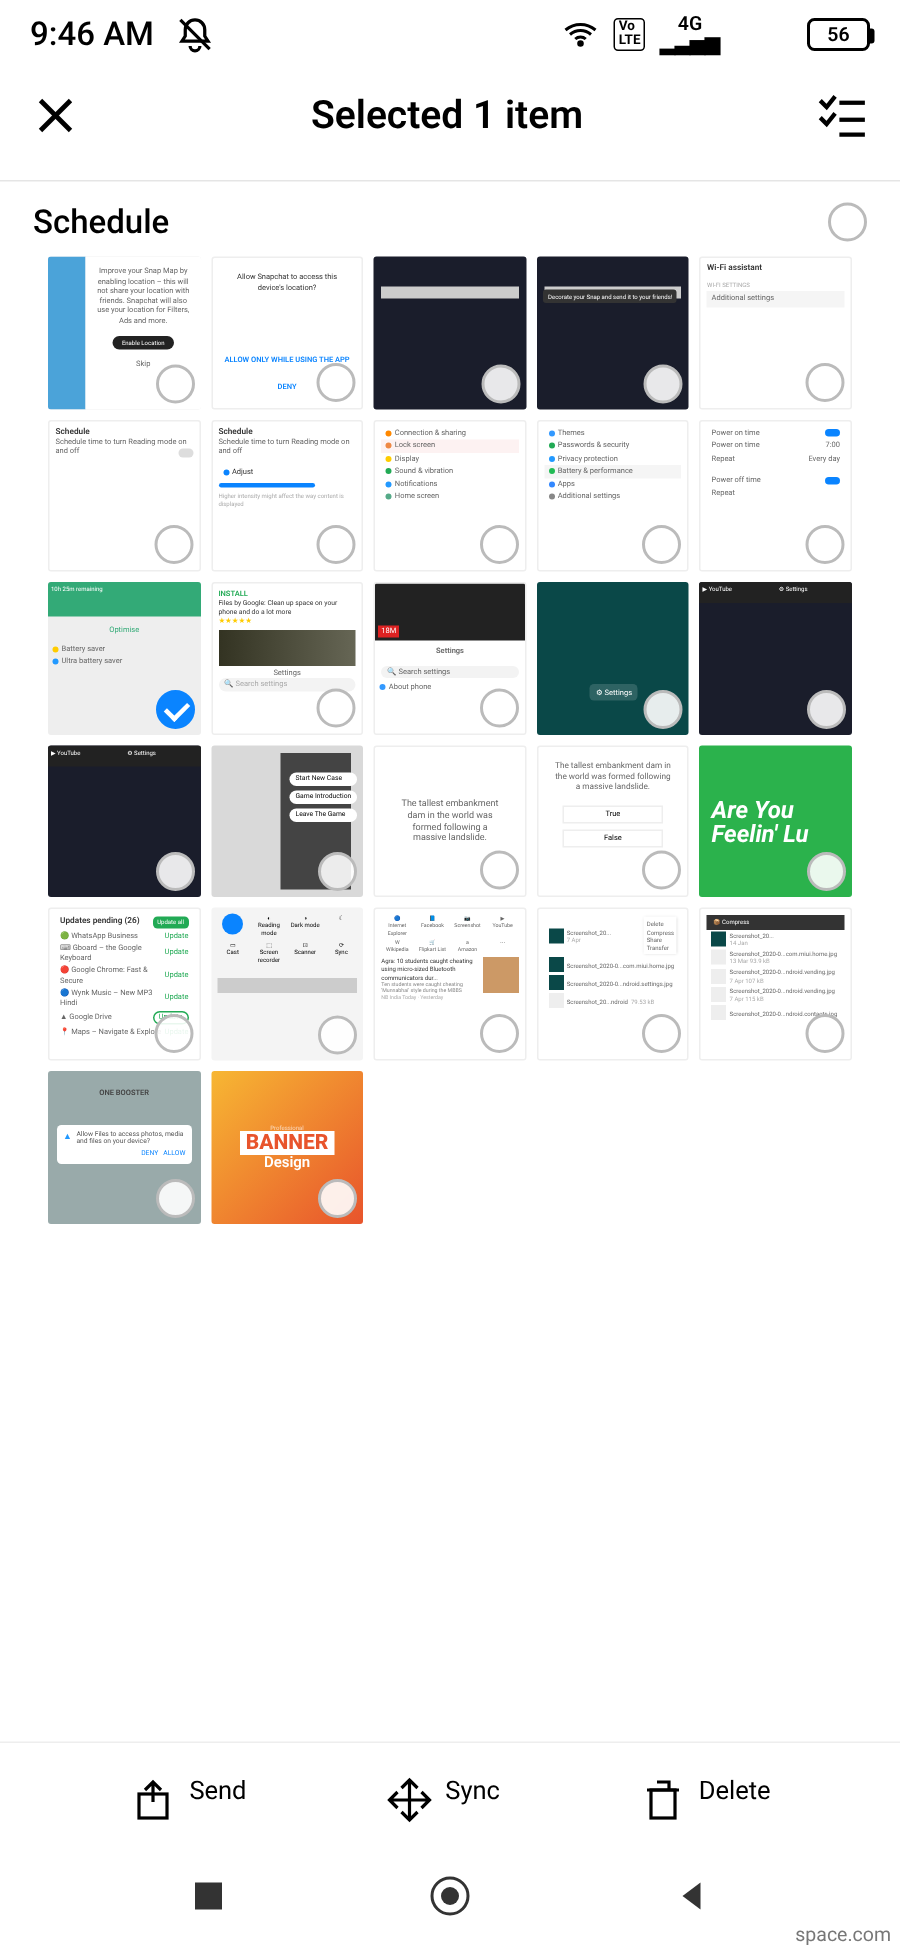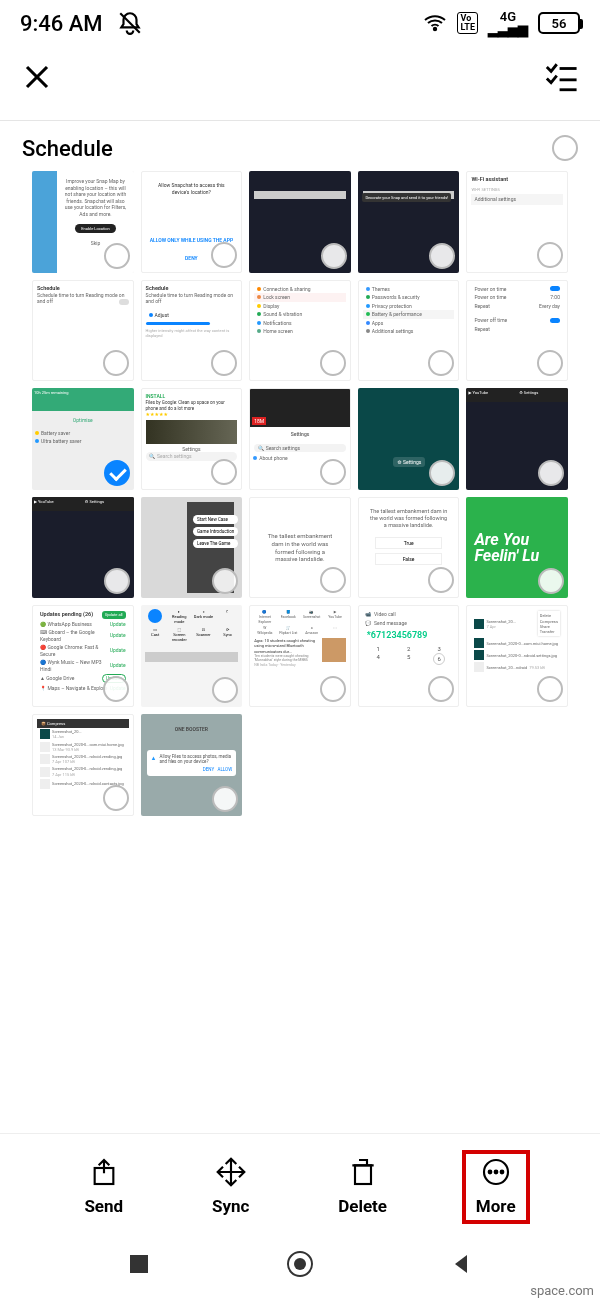--- a/index.html
+++ b/index.html
@@ -1,21 +1,21 @@
 <!DOCTYPE html>
 <html><head>
 <meta charset="utf-8">
 <style>
   * { margin:0; padding:0; box-sizing:border-box; font-family: -apple-system, Roboto, Arial, sans-serif; }
   body { width:600px; height:1300px; background:#fff; position:relative; color:#000; }
   
   .status-bar { display:flex; align-items:center; justify-content:space-between; padding:10px 20px 6px; font-size:22px; font-weight:500; }
   .status-right { display:flex; align-items:center; gap:10px; }
   .status-right svg { display:block; }
-  .battery { border:2px solid #000; border-radius:5px; width:42px; height:22px; position:relative; display:flex; align-items:center; justify-content:center; font-size:13px; font-weight:600; }
+  .battery { border:2px solid #000; border-radius:5px; width:42px; height:22px; position:relative; display:flex; align-items:center; justify-content:center; font-size:13px; font-weight:600;margin-left:48px; }
   .battery::after { content:''; position:absolute; right:-5px; top:5px; width:3px; height:10px; background:#000; border-radius:0 2px 2px 0; }
   
   .header { display:flex; align-items:center; justify-content:space-between; padding:18px 22px 26px; }
   .header-title { font-size:26px; font-weight:600; }
   
   .section { padding:0 22px; }
   .section-header { display:flex; align-items:center; justify-content:space-between; padding:6px 0 10px; }
   .section-title { font-size:22px; font-weight:500; }
   .circle { width:26px; height:26px; border:2px solid #bbb; border-radius:50%; background:#fff; }
   
@@ -31,21 +31,21 @@
   .t-lime { background:#2bb24c; }
   .t-teal { background:#0a4848; }
   .micro { font-size:5px; color:#666; line-height:1.3; padding:4px; }
   .micro-title { font-size:5.5px; color:#333; font-weight:600; }
   .row { display:flex; align-items:center; gap:2px; padding:1px 3px; }
   .dot { width:4px; height:4px; border-radius:50%; }
   .bar { height:3px; background:#0a84ff; border-radius:2px; }
   .btn-dark { background:#222; color:#fff; border-radius:10px; font-size:4px; padding:2px 6px; display:inline-block; }
   
   .action-bar { position:absolute; left:0; right:0; bottom:70px; display:flex; justify-content:space-around; padding:22px 40px 14px; background:#fff; border-top:1px solid #eee; }
-  .action { display:flex; flex-direction:column; align-items:center; gap:8px; font-size:17px;font-weight:bold; }
+  .action { display:flex; flex-direction:row; gap:8px; font-size:17px; }
   .action svg { width:32px; height:32px; }
   .action.highlight { outline:4px solid #d40000; outline-offset:-2px; padding:4px 12px 6px; margin:-4px -12px -6px; }
   
   .navbar { position:absolute; left:0; right:0; bottom:0; height:62px; display:flex; align-items:center; justify-content:space-around; padding:0 60px 10px; }
   
   .wm { position:absolute; right:6px; bottom:2px; font-size:13px; color:#777; }
   .divider { height:1px; background:#e5e5e5; margin:0 0 8px; }
 </style>
 </head>
 <body>
@@ -75,20 +75,21 @@
         <span>56</span>
       </div>
   </div>
 </div>
 
 <div class="header">
   <svg width="30" height="30" viewBox="0 0 24 24" stroke="#000" stroke-width="2.5">
       <line x1="4" y1="4" x2="20" y2="20"></line>
       <line x1="20" y1="4" x2="4" y2="20"></line>
     </svg>
+  <div class="header-title">Selected 1 item</div>
   <svg width="34" height="34" viewBox="0 0 24 24" fill="none" stroke="#000" stroke-width="2">
       <polyline points="2,5 5,8 9,3"></polyline>
       <line x1="11" y1="6" x2="23" y2="6"></line>
       <polyline points="2,13 5,16 9,11"></polyline>
       <line x1="11" y1="14" x2="23" y2="14"></line>
       <line x1="11" y1="21" x2="23" y2="21"></line>
     </svg>
 </div>
 
 <div class="divider"></div>
@@ -432,36 +433,20 @@
             <div style="font-size:4px;color:#333;">Agra: 10 students caught cheating using micro-sized Bluetooth communicators dur...</div>
             <div style="font-size:3.5px;color:#888;">Ten students were caught cheating 'Munnabhai' style during the MBBS</div>
             <div style="font-size:3.5px;color:#aaa;">NB India Today · Yesterday</div>
           </div>
           <div style="width:24px;height:24px;background:#c96;"></div>
         </div>
     </div>
     <div class="sel"></div>
   </div>
 
-  <div class="thumb t-white">
-    <div class="thumb-inner micro">
-      <div class="row">📹 <span>Video call</span></div>
-      <div class="row">💬 <span>Send message</span></div>
-      <div style="color:#0c8;font-size:9px;font-weight:600;padding:3px 4px;">*67123456789</div>
-      <div style="display:grid;grid-template-columns:repeat(3,1fr);text-align:center;font-size:6px;color:#555;">
-        <div>1</div>
-          <div>2</div>
-          <div>3</div>
-        <div>4</div>
-          <div>5</div>
-          <div style="border:1px solid #ccc;border-radius:50%;width:12px;height:12px;margin:0 auto;line-height:10px;">6</div>
-      </div>
-    </div>
-    <div class="sel"></div>
-  </div>
 
   <div class="thumb t-white">
     <div class="thumb-inner micro" style="font-size:4px;">
       <div class="row">
           <div style="width:10px;height:10px;background:#0a4848;"></div>
           <div style="flex:1;"><span>Screenshot_20...</span><br><span style="color:#aaa;">7 Apr</span></div>
         <div style="background:#fff;box-shadow:0 0 2px rgba(0,0,0,.2);padding:2px;">
           <div>Delete</div>
             <div>Compress</div>
             <div>Share</div>
@@ -519,20 +504,28 @@
         <div style="display:flex;gap:3px;">
             <div style="color:#29f;">▲</div>
             <div style="font-size:4.5px;color:#555;">Allow Files to access photos, media and files on your device?</div>
           </div>
         <div style="text-align:right;font-size:4.5px;color:#0a84ff;margin-top:3px;"><span>DENY</span>&nbsp;&nbsp;&nbsp;<span>ALLOW</span></div>
       </div>
     </div>
     <div class="sel"></div>
   </div>
 
+  <div class="thumb" style="background:linear-gradient(135deg,#f7b733,#e8542c);">
+    <div class="thumb-inner" style="display:flex;flex-direction:column;align-items:center;justify-content:center;color:#fff;">
+      <div style="font-size:4px;color:#fffa;">Professional</div>
+      <div style="font-size:14px;font-weight:800;background:#fff;color:#e8542c;padding:0 4px;">BANNER</div>
+      <div style="font-size:10px;font-weight:600;">Design</div>
+    </div>
+    <div class="sel"></div>
+  </div>
 
 </div>
 
 <div class="action-bar">
   <div class="action">
     <svg viewBox="0 0 24 24" fill="none" stroke="#000" stroke-width="1.6">
         <rect x="5" y="9" width="14" height="12"></rect>
         <path d="M12 3v10M8 7l4-4 4 4"></path>
       </svg>
     <span>Send</span>
@@ -542,29 +535,20 @@
         <path d="M12 2v20M2 12h20M8 6l4-4 4 4M8 18l4 4 4-4M6 8l-4 4 4 4M18 8l4 4-4 4"></path>
       </svg>
     <span>Sync</span>
   </div>
   <div class="action">
     <svg viewBox="0 0 24 24" fill="none" stroke="#000" stroke-width="1.6">
         <rect x="6" y="7" width="12" height="14"></rect>
         <path d="M4 7h16M9 3h6v4"></path>
       </svg>
     <span>Delete</span>
-  </div>
-  <div class="action highlight">
-    <svg viewBox="0 0 24 24" fill="none" stroke="#000" stroke-width="1.6">
-        <circle cx="12" cy="12" r="9"></circle>
-        <circle cx="7.5" cy="12" r="1" fill="#000"></circle>
-        <circle cx="12" cy="12" r="1" fill="#000"></circle>
-        <circle cx="16.5" cy="12" r="1" fill="#000"></circle>
-      </svg>
-    <span>More</span>
   </div>
 </div>
 
 <div class="navbar">
   <svg width="22" height="22">
       <rect x="2" y="2" width="18" height="18" fill="#333"></rect>
     </svg>
   <svg width="28" height="28" viewBox="0 0 28 28">
       <circle cx="14" cy="14" r="12" fill="none" stroke="#333" stroke-width="2"></circle>
       <circle cx="14" cy="14" r="6" fill="#333"></circle>

